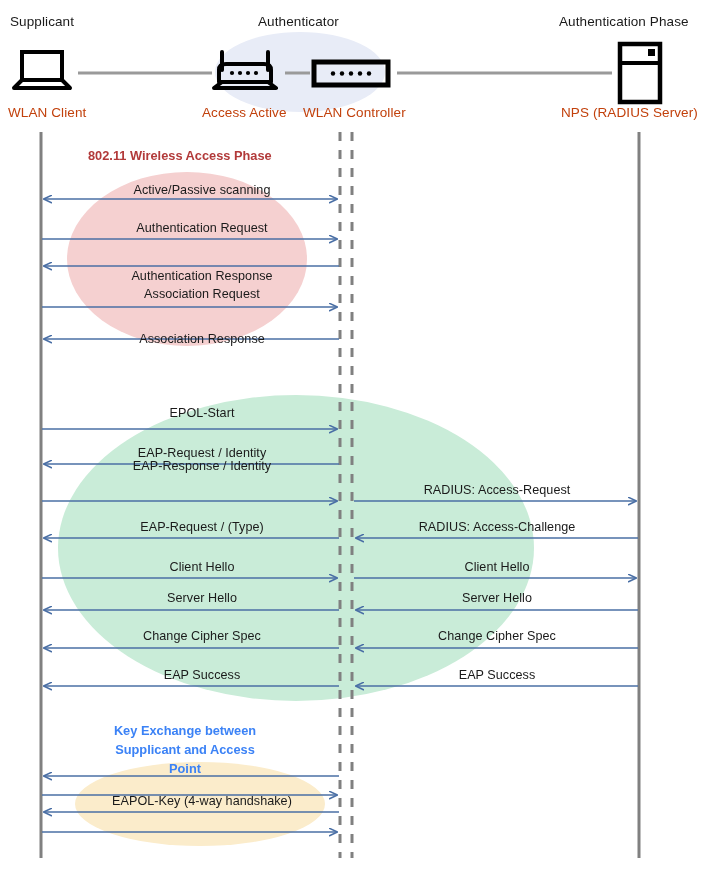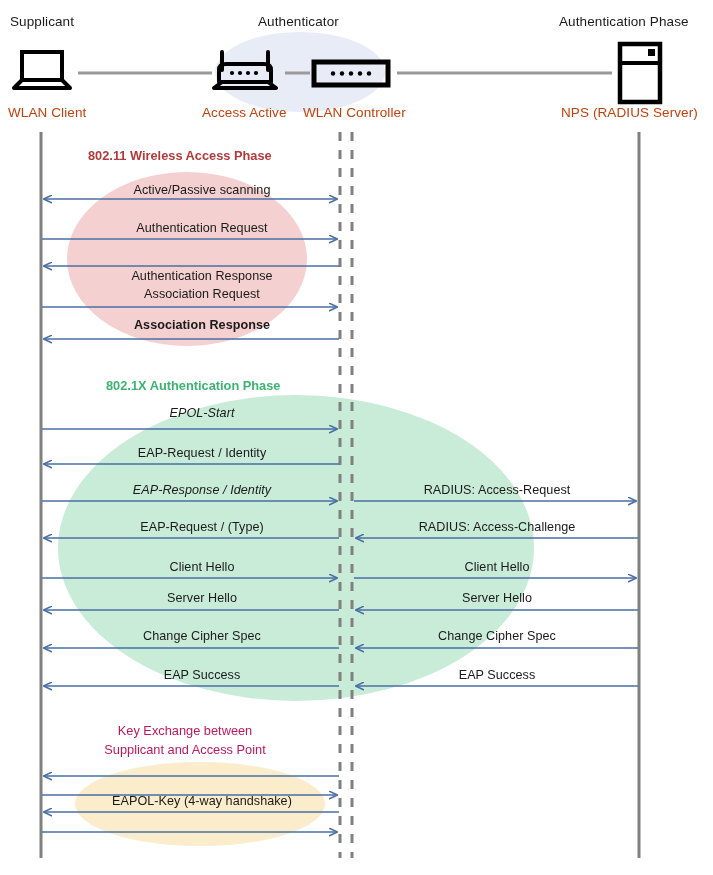--- a/index.html
+++ b/index.html
@@ -142,37 +142,36 @@
   <div class="actor-title" style="left:258px;top:14px;">Authenticator</div>
   <div class="actor-sub" style="left:202px;top:105px;">Access Active</div>
 
   <div class="actor-sub" style="left:303px;top:105px;">WLAN Controller</div>
 
   <div class="actor-title" style="left:559px;top:14px;">Authentication Phase</div>
   <div class="actor-sub" style="left:561px;top:105px;">NPS (RADIUS Server)</div>
 
   <div class="phase-label" style="left:88px;top:146px;color:#b23a3a;">802.11 Wireless Access Phase</div>
 
-  <div class="phase-label" style="left:106px;top:376px;color:#3cb371;">802.1X Authentication Phase</div>
 
   <div style="position:absolute;left:100px;top:721px;width:170px;text-align:center;
-              font-size:12.8px;font-weight:400;color:#be185d;line-height:19px;">
+              font-size:12.8px;font-weight:700;color:#3b82f6;line-height:19px;">
     <div>Key Exchange between</div>
     <div>Supplicant and Access Point</div>
   </div>
 
   <div class="msg-label" style="left:202px;top:183px;">Active/Passive scanning</div>
   <div class="msg-label" style="left:202px;top:221px;">Authentication Request</div>
   <div class="msg-label" style="left:202px;top:249px;margin-top:20px;">Authentication Response</div>
   <div class="msg-label" style="left:202px;top:287px;">Association Request</div>
-  <div class="msg-label" style="left:202px;top:318px;font-weight:bold;">Association Response</div>
+  <div class="msg-label" style="left:202px;top:332px;">Association Response</div>
 
-  <div class="msg-label" style="left:202px;top:406px;font-style:italic;">EPOL-Start</div>
+  <div class="msg-label" style="left:202px;top:406px;">EPOL-Start</div>
   <div class="msg-label" style="left:202px;top:446px;">EAP-Request / Identity</div>
-  <div class="msg-label" style="left:202px;top:483px;font-style:italic;">EAP-Response / Identity</div>
+  <div class="msg-label" style="left:202px;top:459px;">EAP-Response / Identity</div>
   <div class="msg-label" style="left:202px;top:520px;">EAP-Request / (Type)</div>
   <div class="msg-label" style="left:202px;top:560px;">Client Hello</div>
   <div class="msg-label" style="left:202px;top:591px;">Server Hello</div>
   <div class="msg-label" style="left:202px;top:629px;">Change Cipher Spec</div>
   <div class="msg-label" style="left:202px;top:668px;">EAP Success</div>
 
   <div class="msg-label" style="left:497px;top:483px;">RADIUS: Access-Request</div>
   <div class="msg-label" style="left:497px;top:520px;">RADIUS: Access-Challenge</div>
   <div class="msg-label" style="left:497px;top:560px;">Client Hello</div>
   <div class="msg-label" style="left:497px;top:591px;">Server Hello</div>

